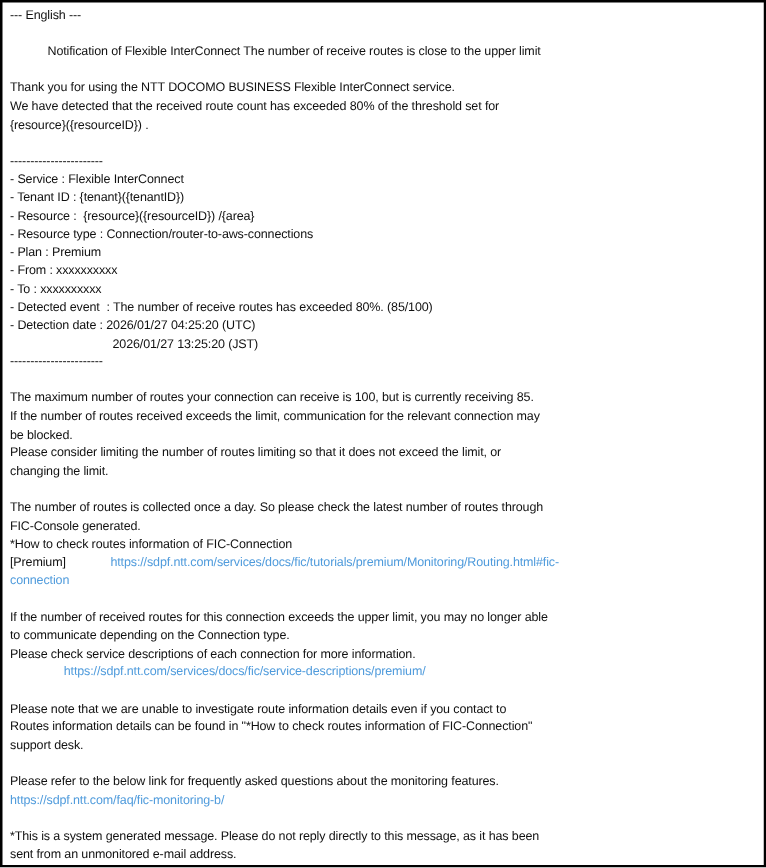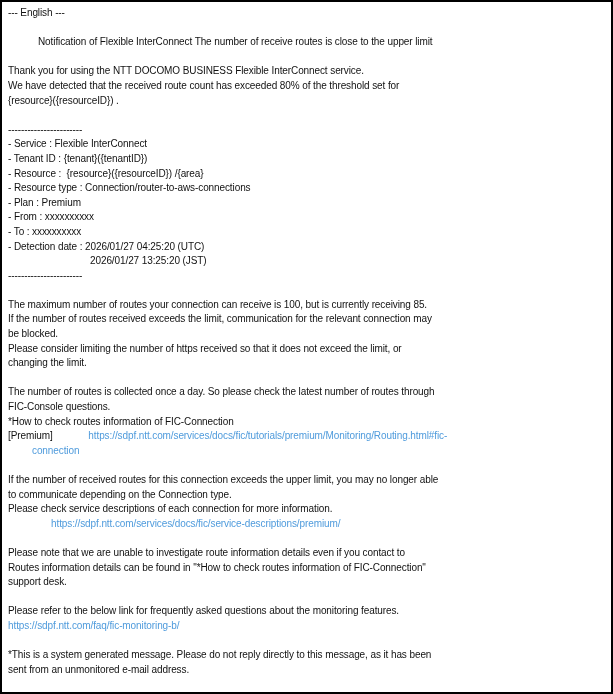--- a/index.html
+++ b/index.html
@@ -49,35 +49,36 @@
       <div class="line"><span>{resource}({resourceID}) .</span></div>
       <div class="line">&nbsp;</div>
       <div class="line"><span>-----------------------</span></div>
       <div class="line"><span>- Service : Flexible InterConnect</span></div>
       <div class="line"><span>- Tenant ID : {tenant}({tenantID})</span></div>
       <div class="line"><span>- Resource :  {resource}({resourceID}) /{area}</span></div>
       <div class="line"><span>- Resource type : Connection/router-to-aws-connections</span></div>
       <div class="line"><span>- Plan : Premium</span></div>
       <div class="line"><span>- From : xxxxxxxxxx</span></div>
       <div class="line"><span>- To : xxxxxxxxxx</span></div>
+      <div class="line"><span>- Detected event  : The number of receive routes has exceeded 80%. (85/100)</span></div>
       <div class="line"><span>- Detection date : 2026/01/27 04:25:20 (UTC)</span></div>
       <div class="line" style="padding-left: 82px;"><span>2026/01/27 13:25:20 (JST)</span></div>
       <div class="line"><span>-----------------------</span></div>
       <div class="line">&nbsp;</div>
       <div class="line"><span>The maximum number of routes your connection can receive is 100, but is currently receiving 85.</span></div>
       <div class="line"><span>If the number of routes received exceeds the limit, communication for the relevant connection may</span></div>
       <div class="line"><span>be blocked.</span></div>
-      <div class="line"><span>Please consider limiting the number of https received so that it does not exceed the limit, or</span></div>
+      <div class="line"><span>Please consider limiting the number of routes limiting so that it does not exceed the limit, or</span></div>
       <div class="line"><span>changing the limit.</span></div>
       <div class="line">&nbsp;</div>
       <div class="line"><span>The number of routes is collected once a day. So please check the latest number of routes through</span></div>
-      <div class="line"><span>FIC-Console questions.</span></div>
+      <div class="line"><span>FIC-Console generated.</span></div>
       <div class="line"><span>*How to check routes information of FIC-Connection</span></div>
       <div class="line"><span>[Premium] </span><a href="#" style="color: rgb(79, 155, 220); padding-left: 33px;">https://sdpf.ntt.com/services/docs/fic/tutorials/premium/Monitoring/Routing.html#fic-</a></div>
-      <div class="line"><a href="#" style="color: rgb(79, 155, 220); margin-left: 24px;">connection</a></div>
+      <div class="line"><a href="#" style="color: rgb(79, 155, 220);">connection</a></div>
       <div class="line">&nbsp;</div>
       <div class="line"><span>If the number of received routes for this connection exceeds the upper limit, you may no longer able</span></div>
       <div class="line"><span>to communicate depending on the Connection type.</span></div>
       <div class="line"><span>Please check service descriptions of each connection for more information.</span></div>
       <div class="line"><a href="#" style="color: rgb(79, 155, 220); padding-left: 43px;">https://sdpf.ntt.com/services/docs/fic/service-descriptions/premium/</a></div>
       <div class="line">&nbsp;</div>
       <div class="line"><span>Please note that we are unable to investigate route information details even if you contact to</span></div>
       <div class="line"><span>Routes information details can be found in "*How to check routes information of FIC-Connection"</span></div>
       <div class="line"><span>support desk.</span></div>
       <div class="line">&nbsp;</div>

